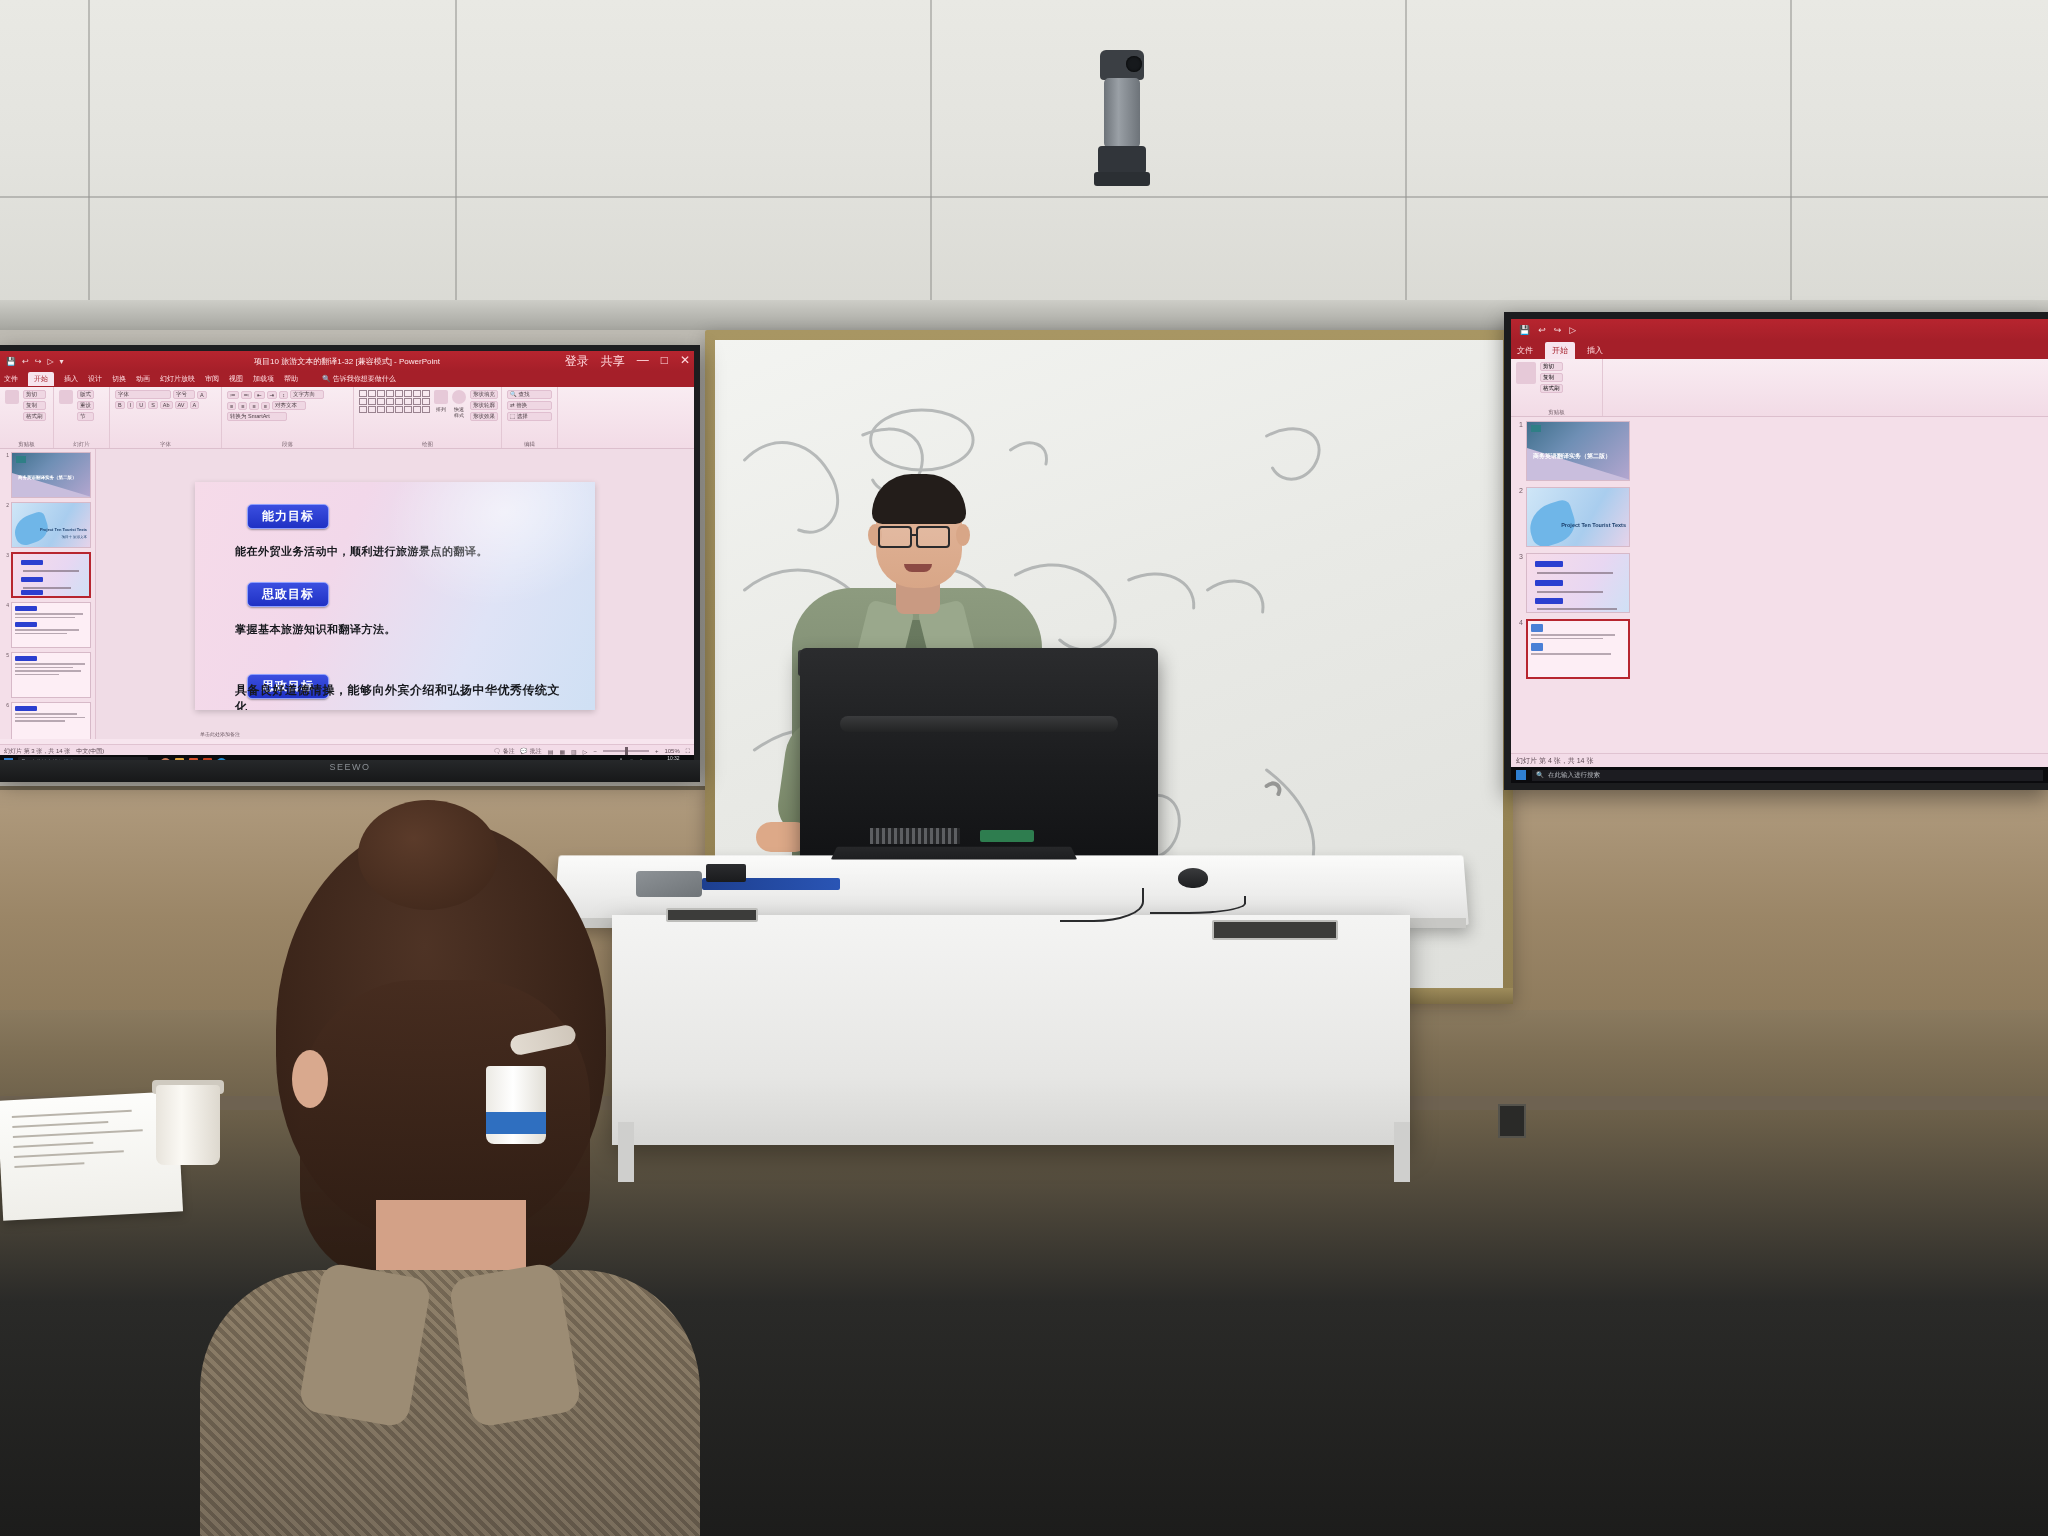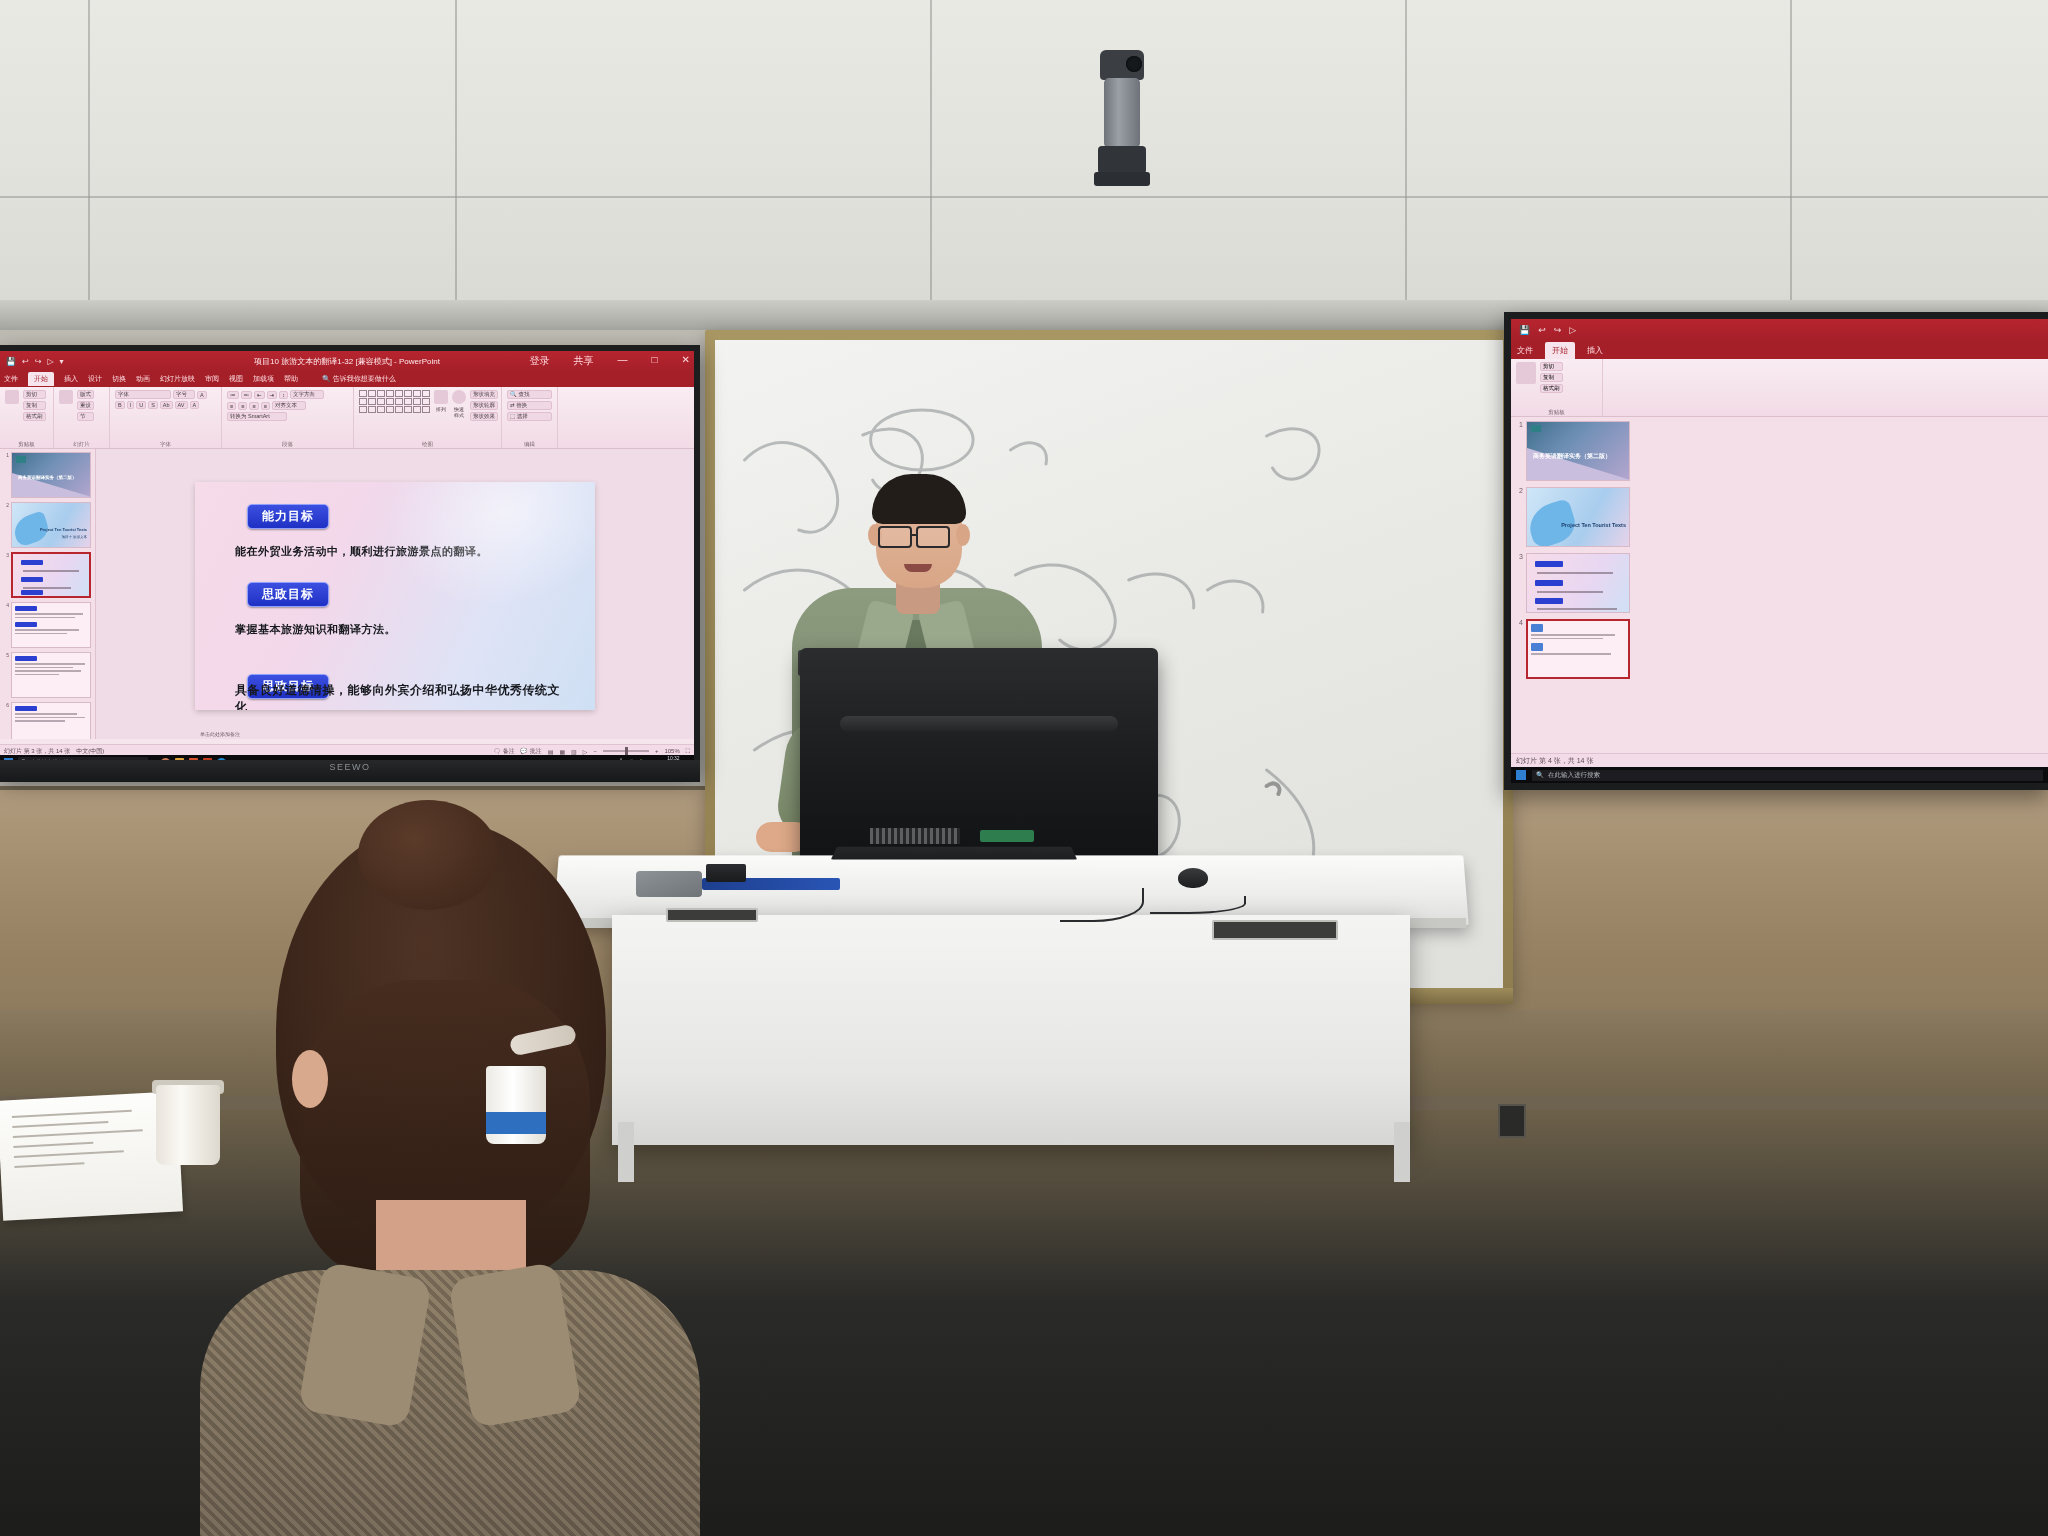--- a/index.html
+++ b/index.html
@@ -105,21 +105,21 @@
   .ppt-title {
     height:20px; background:linear-gradient(180deg,#b7252f,#a51f29);
     display:flex; align-items:center; position:relative;
   }
   .qat { display:flex; align-items:center; gap:6px; padding-left:6px; }
   .qat span { color:#f2dcdf; font-size:8px; }
   .ppt-title-text {
     position:absolute; left:0; right:0; text-align:center;
     color:#ffe9ec; font-size:8px; white-space:nowrap;
   }
-  .winbtns { position:absolute; right:4px; display:flex; gap:24px; color:#ffd9de; font-size:10px; }
+  .winbtns { position:absolute; right:4px; display:flex; gap:12px; color:#ffd9de; font-size:12px; }
 
   
   .ppt-tabs {
     height:16px; background:#a51f29; display:flex; align-items:center;
     padding-left:4px; gap:10px;
   }
   .ppt-tabs .t { color:#ffdde1; font-size:7px; }
   .ppt-tabs .t.active {
     background:#f7e5ee; color:#a51f29; padding:2px 6px; border-radius:2px 2px 0 0;
   }

